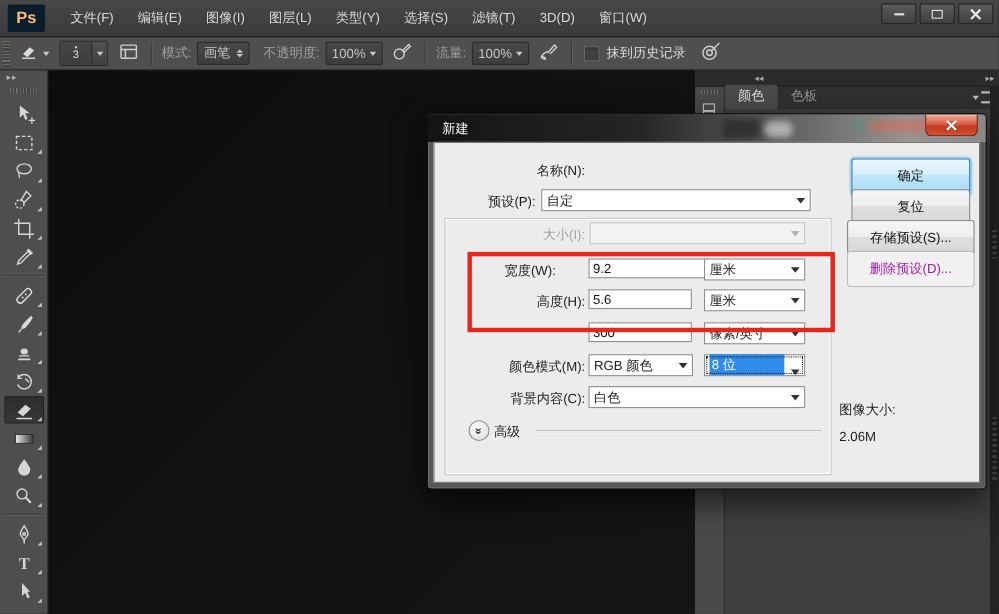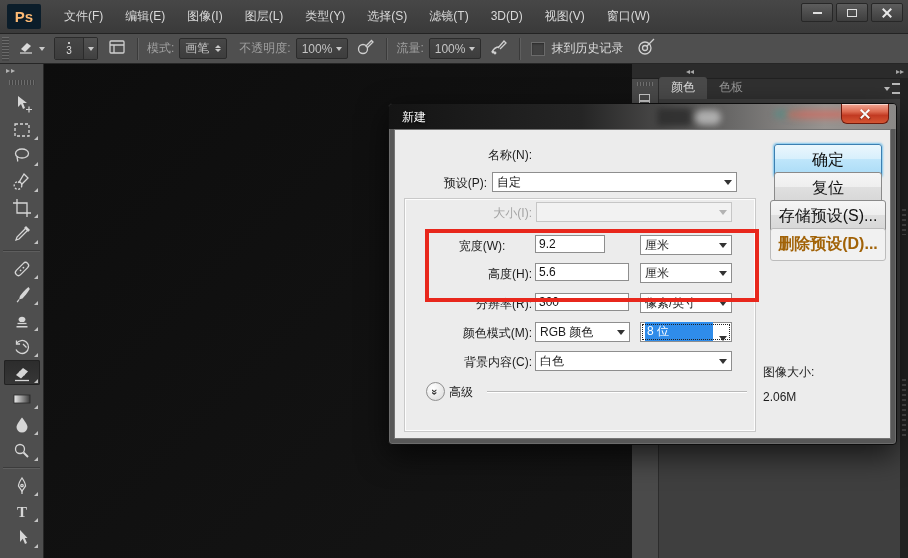--- a/index.html
+++ b/index.html
@@ -111,26 +111,26 @@
   .dd{position:absolute;height:20px;background:#fff;border:1px solid #8e8e8e;box-sizing:border-box;
     display:flex;align-items:center;padding:0 4px;}
   .dd .v{flex:1;white-space:nowrap;overflow:hidden;}
   .dd .tri{width:0;height:0;border-left:4px solid transparent;border-right:4px solid transparent;
     border-top:5px solid #333;margin-left:4px;}
   .dd.dis{background:#f2f2f2;border-color:#c6c6c6;}
   .dd.dis .tri{border-top-color:#b3b3b3;}
   .dd.sel{outline:1px dotted #222;outline-offset:-3px;}
   .dd.sel .v{background:#2f8cea;color:#fff;padding:1px 2px;margin-right:2px;}
   .groupbox{position:absolute;border:1px solid #c9c9c9;box-shadow:0 0 0 1px #fdfdfd inset;}
-  .btn{position:absolute;width:108px;height:33px;border-radius:3px;font-size:16px;color:#111;
+  .btn{position:absolute;width:108px;height:33px;border-radius:3px;font-size:12px;color:#111;
     display:flex;align-items:center;justify-content:center;box-sizing:border-box;
     background:linear-gradient(#f5f5f5,#eee 45%,#dfdfdf 46%,#d6d6d6);border:1px solid #8a8a8a;}
   .btn.default{background:linear-gradient(#ebf7fd,#d7effc 45%,#bfe6fb 46%,#a9dbf6);
     border:1px solid #3c7fb1;box-shadow:0 0 2px 1px #7ec6ee;}
-  .btn.disabled{color:#a16207;border-color:#bcbcbc;background:#f1f1f1;font-weight:bold;}
+  .btn.disabled{color:#a21caf;border-color:#bcbcbc;background:#f1f1f1;}
   .advbtn{position:absolute;width:17px;height:17px;border-radius:50%;
     background:radial-gradient(circle at 35% 30%,#fff,#d9d9d9);border:1px solid #8f8f8f;
     display:flex;align-items:center;justify-content:center;color:#333;font-size:11px;font-weight:bold;}
   .advbtn span{transform:rotate(90deg);display:block;line-height:0;}
   .advline{position:absolute;height:1px;background:#b9b9b9;border-bottom:1px solid #fff;}
   .imgsize{position:absolute;left:368px;top:230px;width:122px;line-height:25px;color:#1c1c1c;}
   .redrect{position:absolute;left:30px;top:99px;width:326px;height:65px;
     border:4px solid #e8271c;z-index:40;pointer-events:none;}
 
   .oicon svg{stroke:#cfcfcf;fill:none;stroke-width:1.3;}
@@ -146,21 +146,20 @@
   <div class="menubar">
     <div class="pslogo">Ps</div>
     <div class="menuitem">文件(F)</div>
     <div class="menuitem">编辑(E)</div>
     <div class="menuitem">图像(I)</div>
     <div class="menuitem">图层(L)</div>
     <div class="menuitem">类型(Y)</div>
     <div class="menuitem">选择(S)</div>
     <div class="menuitem">滤镜(T)</div>
     <div class="menuitem">3D(D)</div>
-    <div class="menuitem">视图(V)</div>
     <div class="menuitem">窗口(W)</div>
     <div class="winctl">
       <div class="winbtn">
           <span class="ic-min"></span>
         </div>
       <div class="winbtn">
           <span class="ic-max"></span>
         </div>
       <div class="winbtn">
           <span class="ic-x"></span>
@@ -425,36 +424,35 @@
         <span class="tri"></span>
       </div>
 
       <div class="lbl dis" style="left:7px;top:75px;width:130px;">大小(I):</div>
       <div class="dd dis" style="left:141px;top:72px;width:196px;">
         <span class="v"></span>
         <span class="tri"></span>
       </div>
 
       <div class="lbl" style="left:22px;top:108px;width:130px;text-align:center;">宽度(W):</div>
-      <input class="tfield" style="left: 140px; top: 105px; width: 70px;" value="9.2">
+      <input class="tfield" style="left: 140px; top: 105px; width: 110px;" value="9.2">
       <div class="dd" style="left:245px;top:105px;width:92px;">
         <span class="v">厘米</span>
         <span class="tri"></span>
       </div>
 
       <div class="lbl" style="left:7px;top:136px;width:130px;">高度(H):</div>
       <input class="tfield" style="left: 140px; top: 133px; width: 94px;" value="5.6">
       <div class="dd" style="left:245px;top:133px;width:92px;">
         <span class="v">厘米</span>
         <span class="tri"></span>
       </div>
 
       <div class="redrect"></div>
 
-      <div class="lbl" style="left:7px;top:166px;width:130px;">分辨率(R):</div>
       <input class="tfield" style="left: 140px; top: 163px; width: 94px;" value="300">
       <div class="dd" style="left:245px;top:163px;width:92px;">
         <span class="v">像素/英寸</span>
         <span class="tri"></span>
       </div>
 
       <div class="lbl" style="left:7px;top:195px;width:130px;">颜色模式(M):</div>
       <div class="dd" style="left:140px;top:192px;width:95px;">
         <span class="v">RGB 颜色</span>
         <span class="tri"></span>

